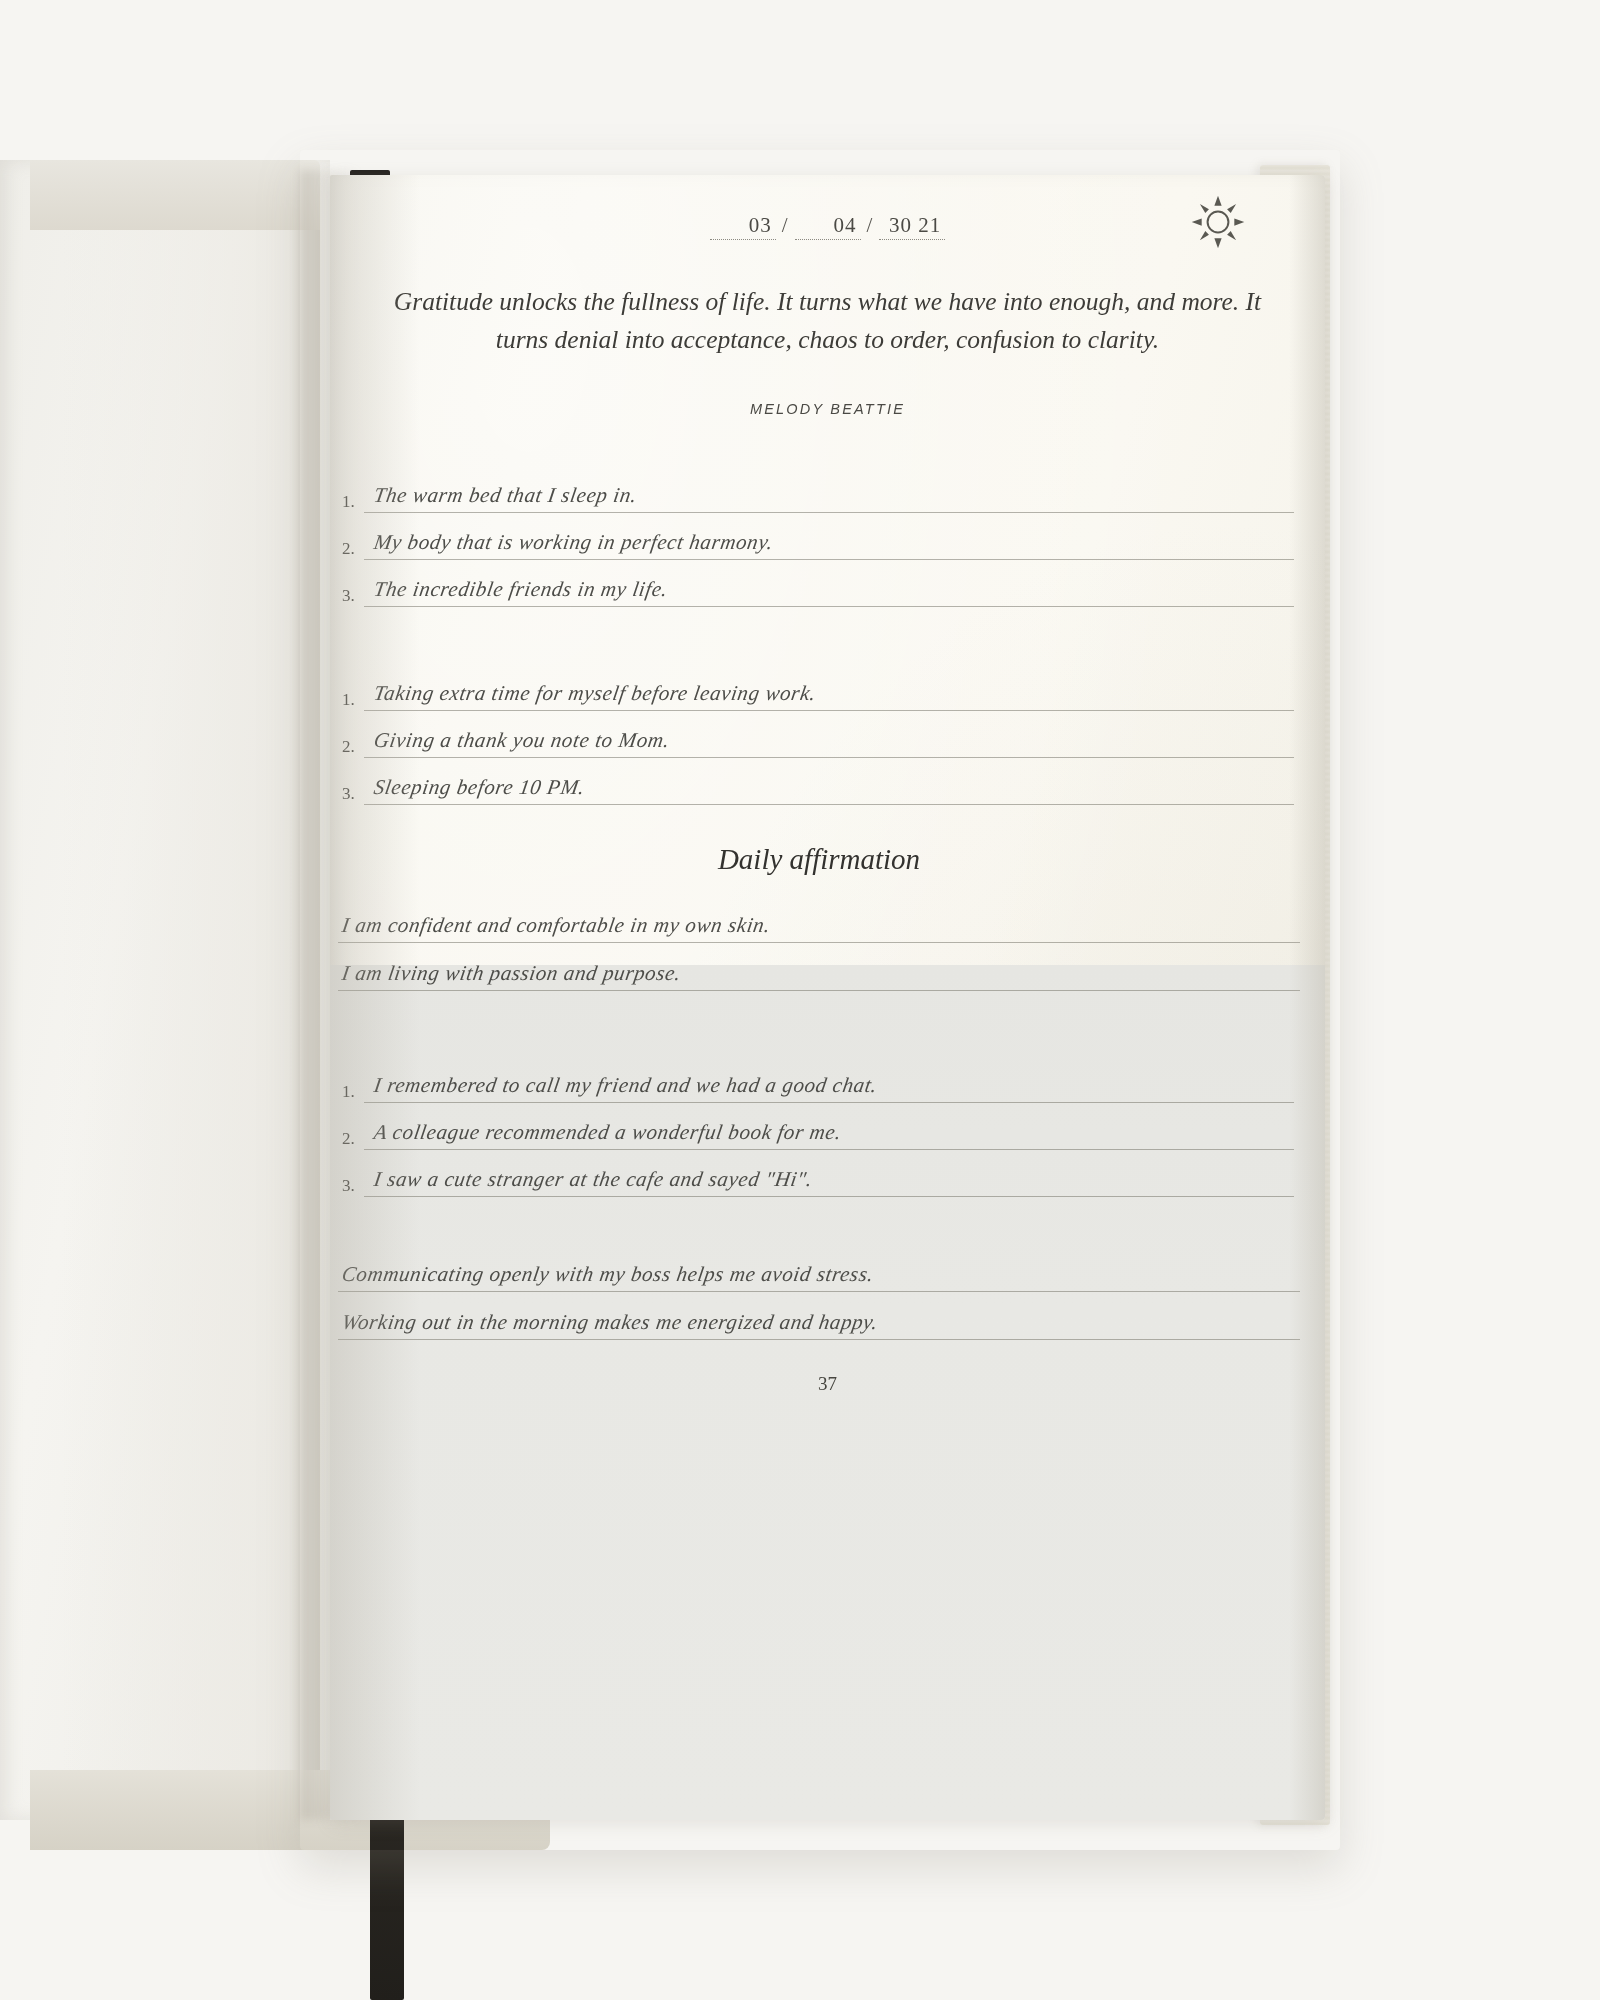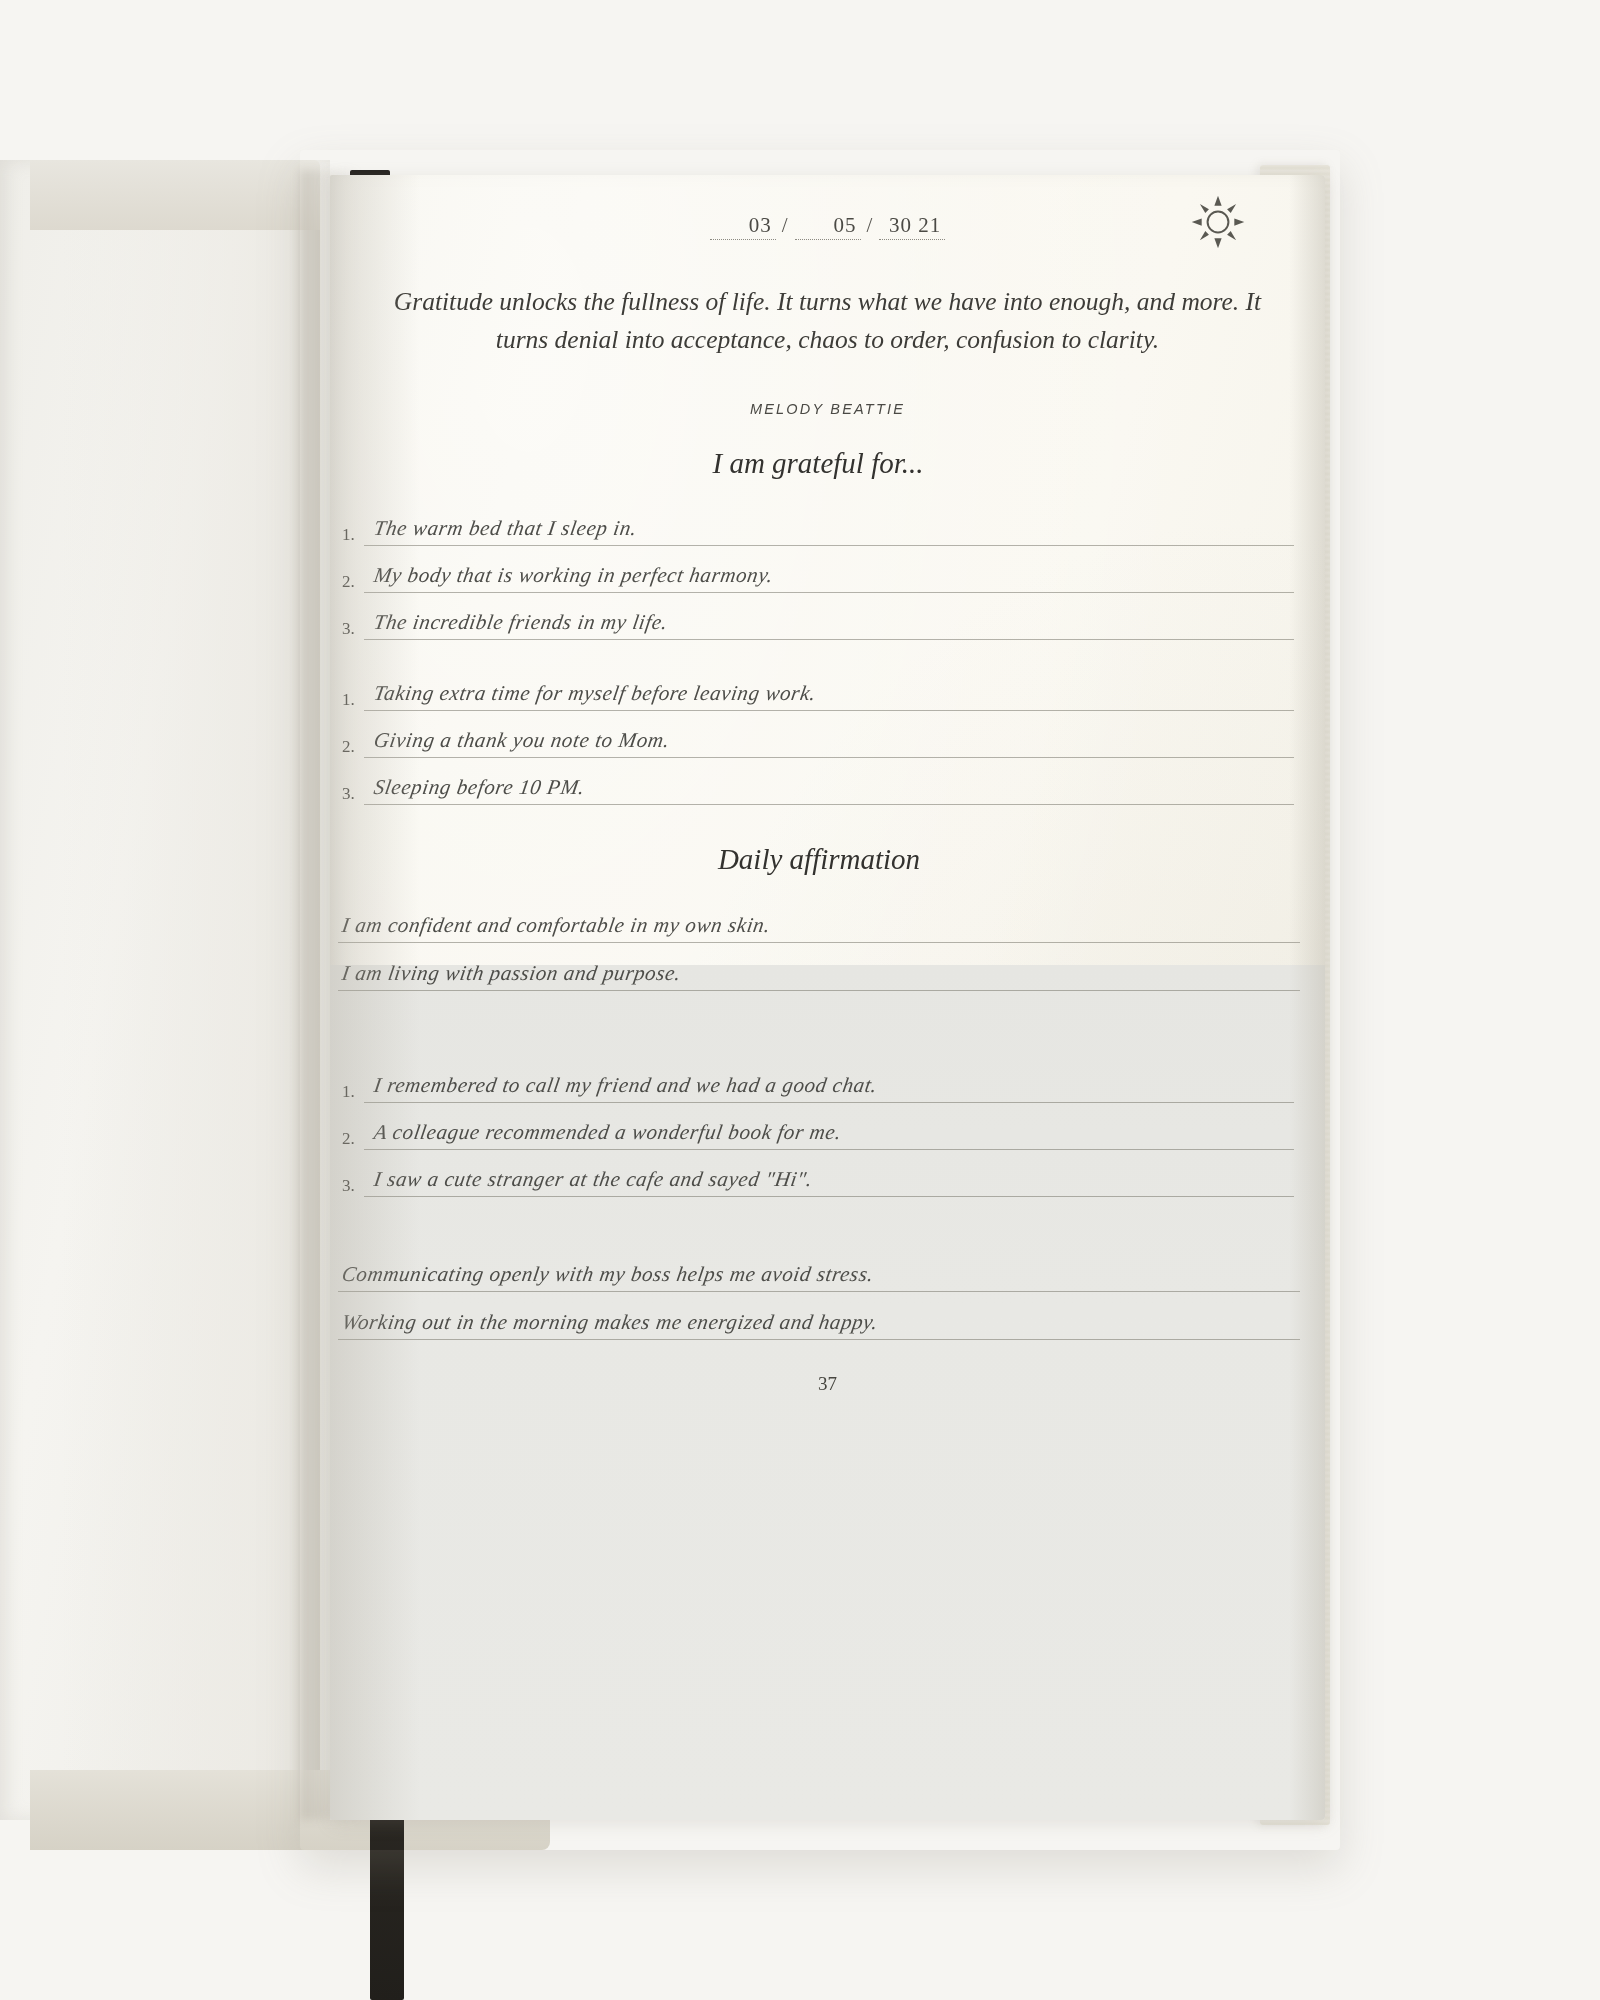--- a/index.html
+++ b/index.html
@@ -329,21 +329,21 @@
   <div class="book-shadow"></div>
   <div class="binding-cloth"></div>
 
   <div class="page">
     <div class="page-grain"></div>
     <div class="evening-panel"></div>
 
     <div class="content">
 
       <div class="date-row">
-        <span class="seg">03</span><span class="slash">/</span><span class="seg">05</span><span class="slash">/</span><span class="seg">30 21</span>
+        <span class="seg">03</span><span class="slash">/</span><span class="seg">04</span><span class="slash">/</span><span class="seg">30 21</span>
       </div>
 
       <div class="sun-icon">
         <svg viewBox="0 0 64 64" width="58" height="58" aria-hidden="true">
           <g fill="none" stroke="#57565010" stroke-width="0"></g>
           <circle cx="32" cy="32" r="11.5" fill="none" stroke="#5a5952" stroke-width="2.2"></circle>
           <g stroke="#5a5952" stroke-width="2.2" stroke-linecap="butt">
             <path d="M32 3 L36 14 L28 14 Z" fill="#5a5952" stroke="none"></path>
             <path d="M32 61 L36 50 L28 50 Z" fill="#5a5952" stroke="none"></path>
             <path d="M3 32 L14 28 L14 36 Z" fill="#5a5952" stroke="none"></path>
@@ -353,21 +353,20 @@
             <path d="M12 52 L22 46 L18 42 Z" fill="#5a5952" stroke="none"></path>
             <path d="M52 52 L42 46 L46 42 Z" fill="#5a5952" stroke="none"></path>
           </g>
         </svg>
       </div>
 
       <div class="quote">Gratitude unlocks the fullness of life. It turns what we have into enough, and more. It turns denial into acceptance, chaos to order, confusion to clarity.</div>
       <div class="quote-author">MELODY BEATTIE</div>
 
       <div class="grateful-block">
-        <div class="section-title">I am grateful for...</div>
         <div class="grateful-list">
           <div class="entry">
             <span class="num">1.</span>
             <span class="hand">The warm bed that I sleep in.</span>
             <span class="rule"></span>
           </div>
           <div class="entry">
             <span class="num">2.</span>
             <span class="hand">My body that is working in perfect harmony.</span>
             <span class="rule"></span>

